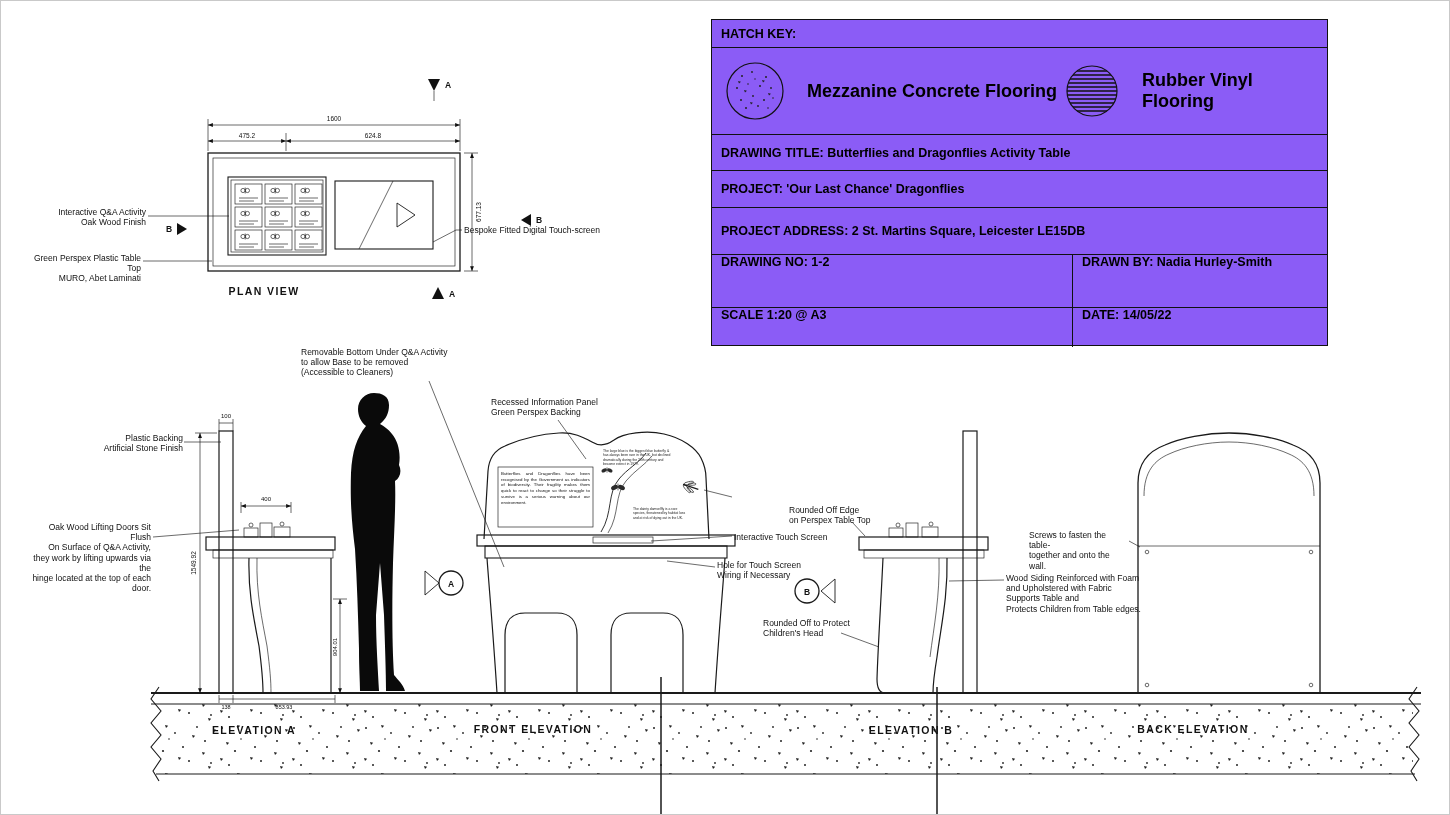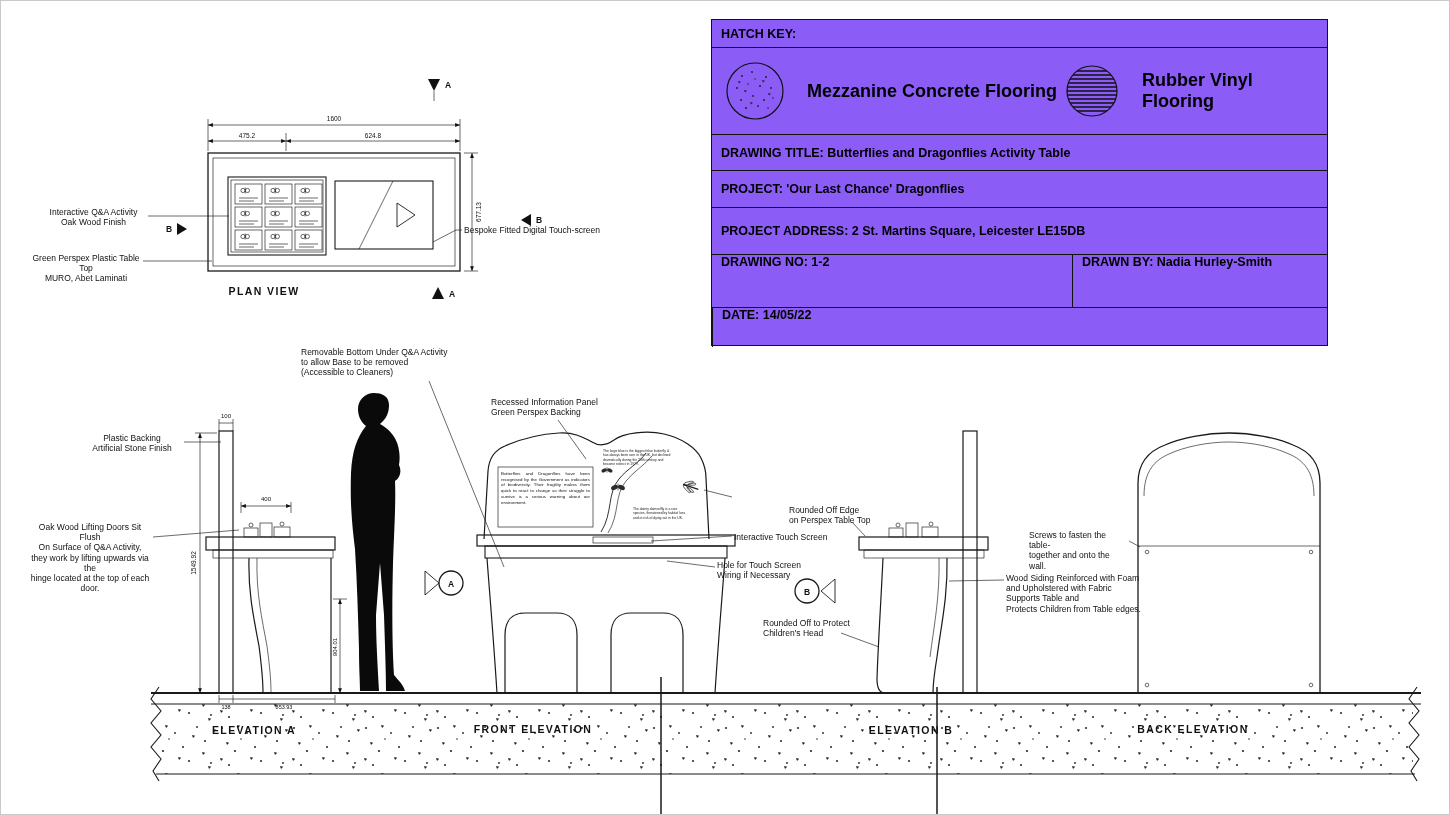--- a/index.html
+++ b/index.html
@@ -1,21 +1,21 @@
 <!DOCTYPE html>
 <html><head>
 <meta charset="utf-8">
 <style>
   html,body{margin:0;padding:0;background:#fff}
   .canvas{position:relative;width:1450px;height:815px;background:#fff;overflow:hidden;
           font-family:"Liberation Sans",sans-serif;border:1px solid #c9c9c9;box-sizing:border-box}
   .abs{position:absolute}
   
   .ann{position:absolute;font-size:8.5px;line-height:1.2;color:#111;white-space:pre-line}
-  .ann.r{text-align:center}
+  .ann.r{text-align:right}
   .ann.c{text-align:left}
   .tiny{position:absolute;font-size:4.4px;line-height:1.3;color:#111;text-align:justify}
   .tiny2{position:absolute;font-size:3.4px;line-height:1.3;color:#222}
   .viewlabel{position:absolute;font-size:10.5px;font-weight:700;letter-spacing:1.4px;color:#111;text-align:center}
   
   .tb{position:absolute;left:710px;top:18px;width:617px;height:327px;border:1.6px solid #111;
       box-sizing:border-box;font-size:12.5px;font-weight:600;color:#000;background:#8b5cf6}
   .tb .row{position:relative;display:flex;align-items:center;padding-left:9px;box-sizing:border-box;border-top:1.2px solid #111}
   .tb .row.first{border-top:none}
   .tb .row.split{padding-left:0}
@@ -382,19 +382,22 @@
     </div>
     <div class="row split" style="height:53px">
       <div class="cell cl">
           <span>DRAWING NO: 1-2</span>
         </div>
       <div class="cell cr">
           <span>DRAWN BY: Nadia Hurley-Smith</span>
         </div>
     </div>
     <div class="row split" style="height:40px">
+      <div class="cell cl">
+          <span>SCALE 1:20 @ A3</span>
+        </div>
       <div class="cell cr">
           <span>DATE: 14/05/22</span>
         </div>
     </div>
   </div>
 
 </div>
 
 </body></html>

